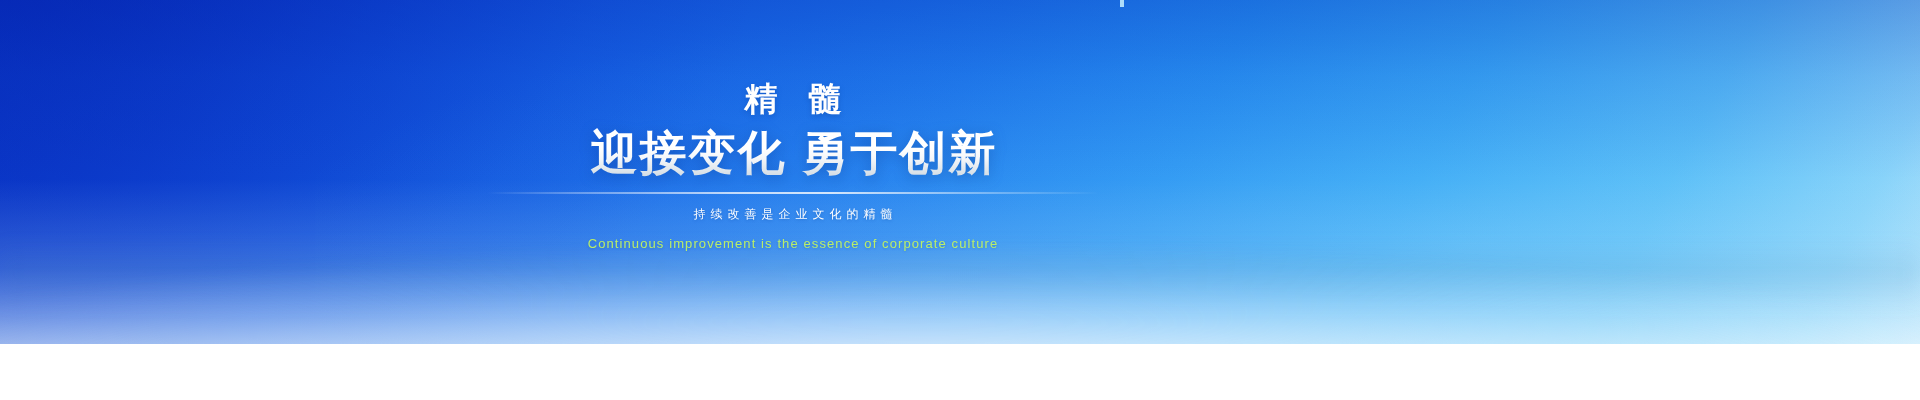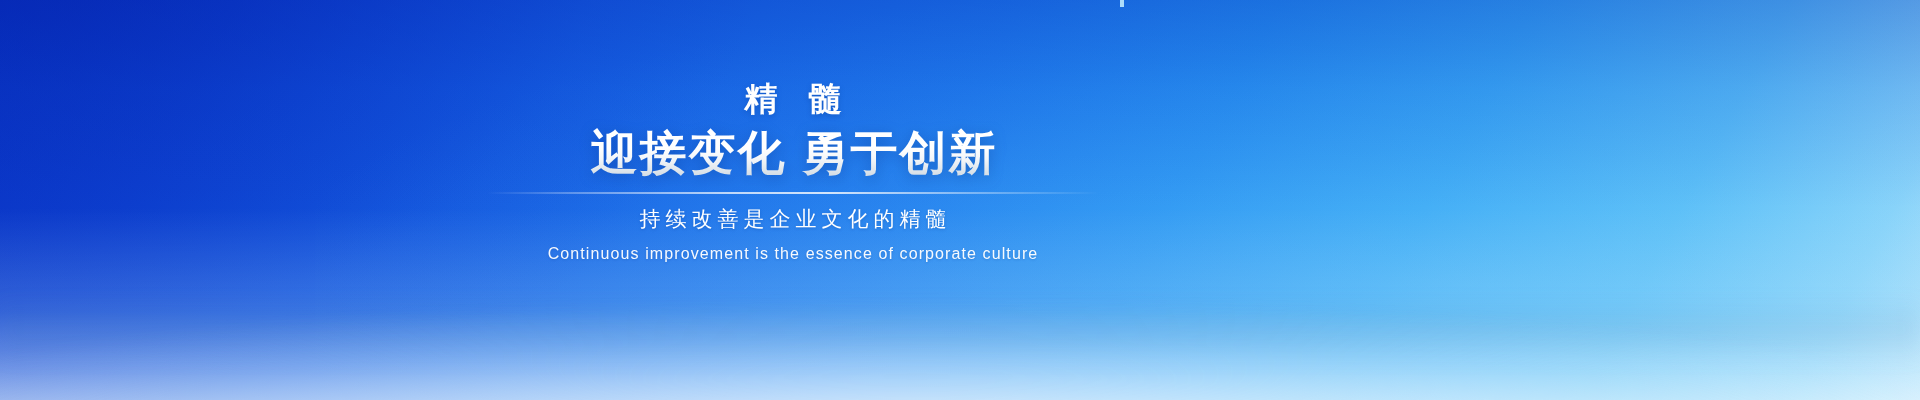--- a/index.html
+++ b/index.html
@@ -4,21 +4,21 @@
 <style>
   html, body {
     margin: 0;
     padding: 0;
     background: #ffffff;
   }
 
   .banner {
     position: relative;
     width: 1920px;
-    height: 400px;
+    height: 344px;
     overflow: hidden;
     font-family: "Liberation Sans", "DejaVu Sans", sans-serif;
     background-color: #1565e8;
   }
 
   
 
   
   .bg-base {
     position: absolute;
@@ -172,36 +172,36 @@
         rgba(255, 255, 255, 0) 0%,
         rgba(255, 255, 255, 0.30) 14%,
         rgba(255, 255, 255, 0.72) 40%,
         rgba(255, 255, 255, 0.80) 56%,
         rgba(255, 255, 255, 0.34) 82%,
         rgba(255, 255, 255, 0) 100%);
   }
 
   .sub-cn {
     margin-top: 14px;
-    font-size: 21px;
+    font-size: 12px;
     font-weight: normal;
     line-height: 1;
     color: #ffffff;
     letter-spacing: 5px;
     text-indent: 5px;
     white-space: nowrap;
     text-shadow: 0 1px 3px rgba(10, 60, 150, 0.30);
   }
 
   .sub-en {
     margin-top: 17px;
-    font-size: 16px;
+    font-size: 13px;
     font-weight: normal;
     line-height: 1;
-    color: #ffffff;
+    color: #bef264;
     letter-spacing: 1.1px;
     white-space: nowrap;
     opacity: 0.96;
     text-shadow: 0 1px 3px rgba(10, 60, 150, 0.28);
   }
 </style>
 </head>
 <body>
 
 <div class="banner">

